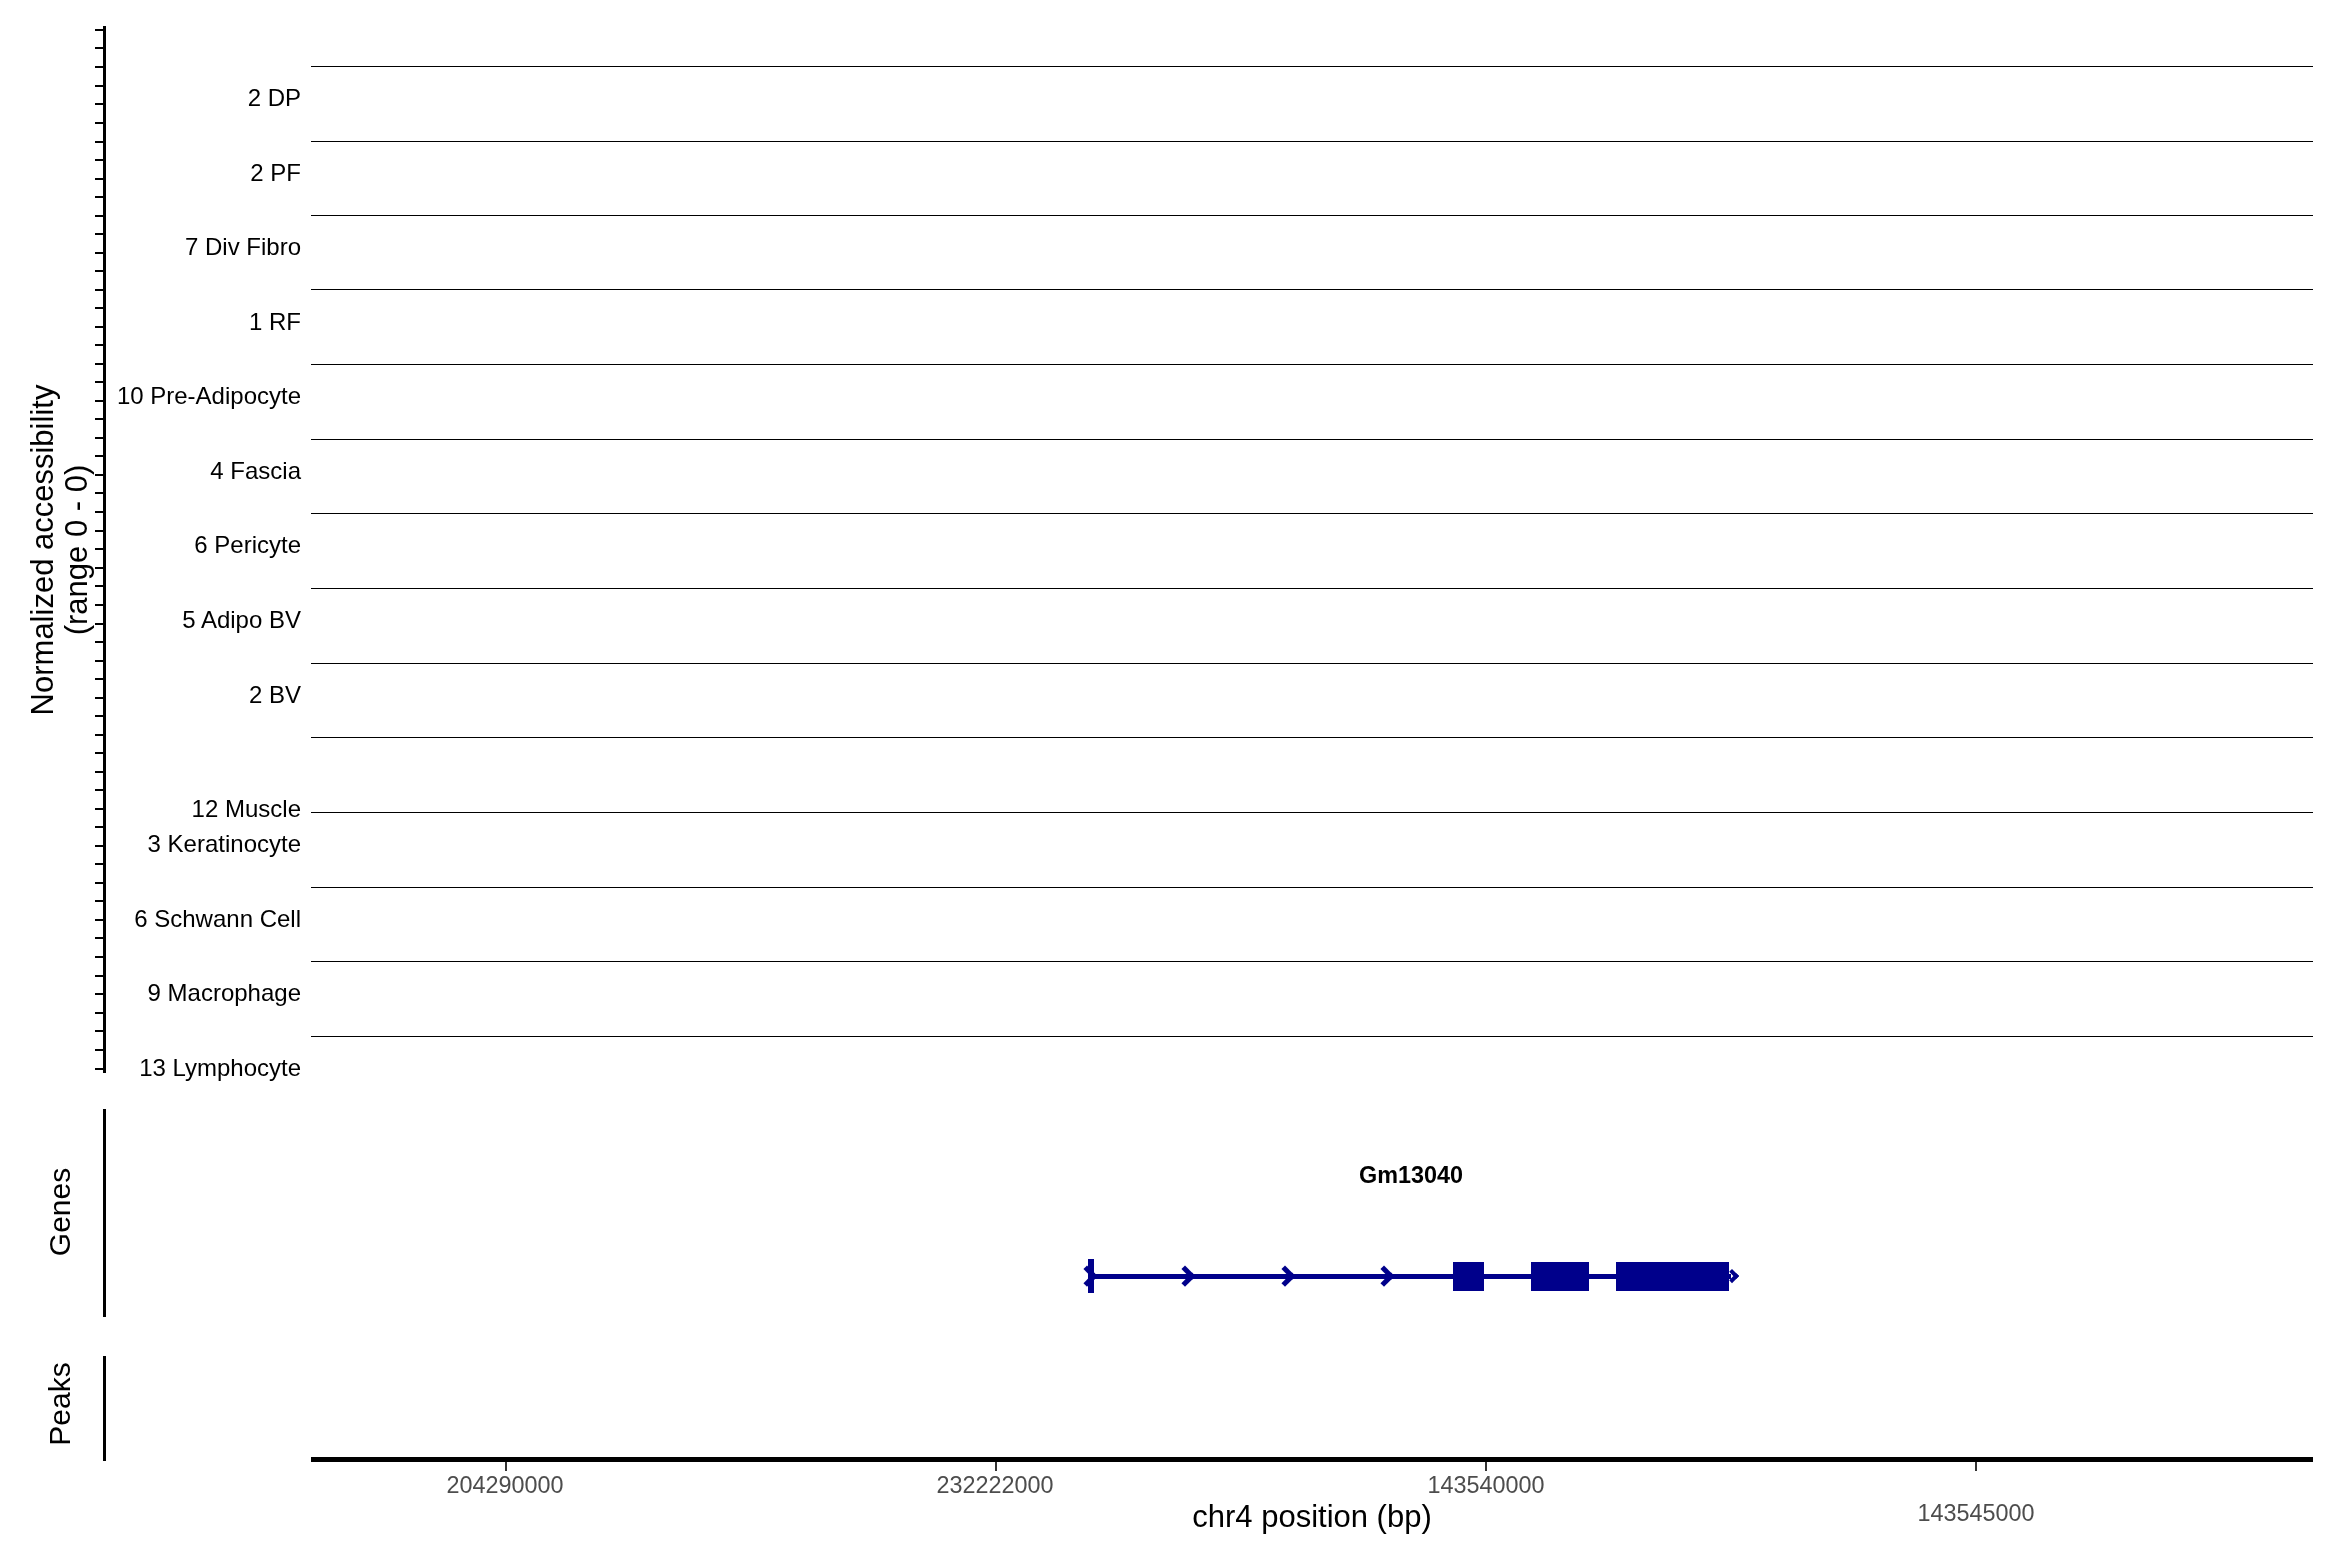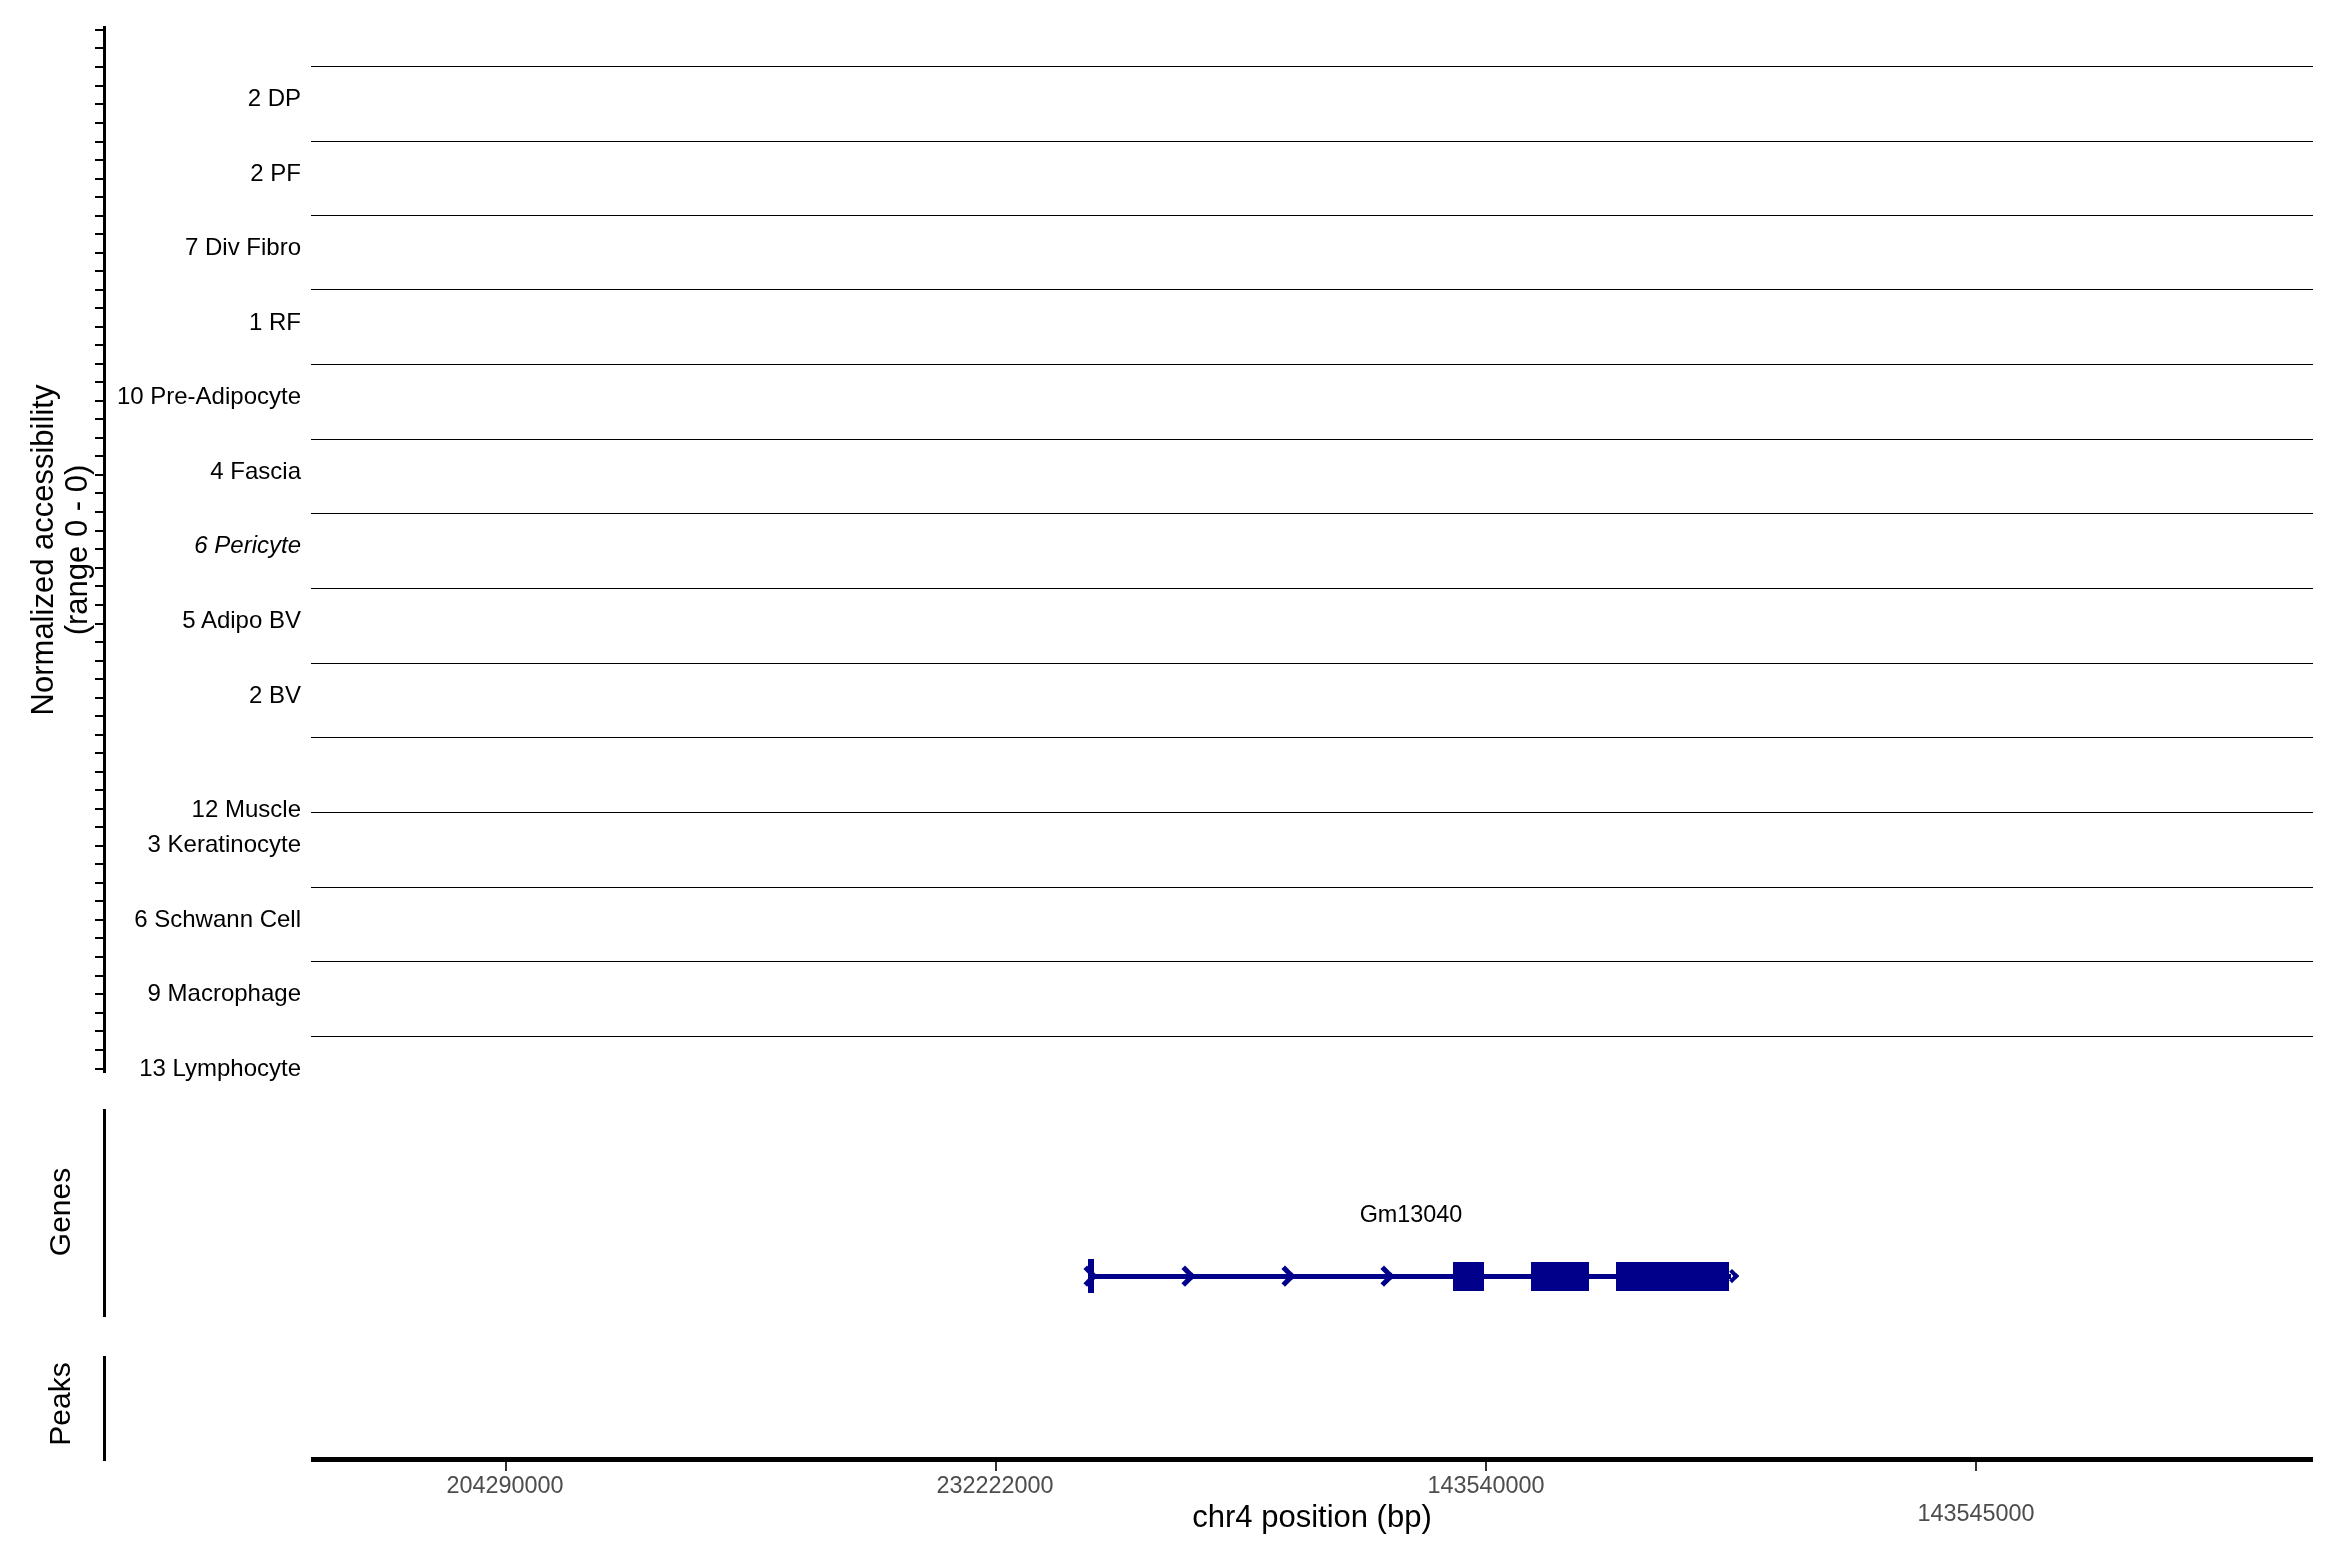--- a/index.html
+++ b/index.html
@@ -126,21 +126,21 @@
       <div class="track-label" style="top: 126px;">2 PF</div>
       <div class="track-line" style="left: 311px; top: 141px; width: 2002px;"></div>
       <div class="track-label" style="top: 200px;">7 Div Fibro</div>
       <div class="track-line" style="left: 311px; top: 215px; width: 2002px;"></div>
       <div class="track-label" style="top: 275px;">1 RF</div>
       <div class="track-line" style="left: 311px; top: 289px; width: 2002px;"></div>
       <div class="track-label" style="top: 349px;">10 Pre-Adipocyte</div>
       <div class="track-line" style="left: 311px; top: 364px; width: 2002px;"></div>
       <div class="track-label" style="top: 424px;">4 Fascia</div>
       <div class="track-line" style="left: 311px; top: 439px; width: 2002px;"></div>
-      <div class="track-label" style="top: 498px; font-style: italic;">6 Pericyte</div>
+      <div class="track-label" style="top: 498px;">6 Pericyte</div>
       <div class="track-line" style="left: 311px; top: 513px; width: 2002px;"></div>
       <div class="track-label" style="top: 573px;">5 Adipo BV</div>
       <div class="track-line" style="left: 311px; top: 588px; width: 2002px;"></div>
       <div class="track-label" style="top: 648px;">2 BV</div>
       <div class="track-line" style="left: 311px; top: 663px; width: 2002px;"></div>
       <div class="track-label" style="top: 762px;">12 Muscle</div>
       <div class="track-line" style="left: 311px; top: 737px; width: 2002px;"></div>
       <div class="track-label" style="top: 797px;">3 Keratinocyte</div>
       <div class="track-line" style="left: 311px; top: 812px; width: 2002px;"></div>
       <div class="track-label" style="top: 872px;">6 Schwann Cell</div>
@@ -157,21 +157,21 @@
       <div class="gene-line" style="left: 1091px; top: 1274px; width: 640px; background: rgb(0, 0, 139);"></div>
       <div class="gene-start-bar" style="left: 1088px; top: 1259px; background: rgb(0, 0, 139);"></div>
       <div class="chev" style="left: 1087px; top: 1276px; border-color: rgb(0, 0, 139);"></div>
       <div class="chev" style="left: 1185px; top: 1276px; border-color: rgb(0, 0, 139);"></div>
       <div class="chev" style="left: 1285px; top: 1276px; border-color: rgb(0, 0, 139);"></div>
       <div class="chev" style="left: 1384px; top: 1276px; border-color: rgb(0, 0, 139);"></div>
       <div class="chev chev-small" style="left: 1732px; top: 1276px; border-color: rgb(0, 0, 139);"></div>
       <div class="gene-exon" style="left: 1453px; top: 1262px; width: 31px; background: rgb(0, 0, 139);"></div>
       <div class="gene-exon" style="left: 1531px; top: 1262px; width: 58px; background: rgb(0, 0, 139);"></div>
       <div class="gene-exon" style="left: 1616px; top: 1262px; width: 113px; background: rgb(0, 0, 139);"></div>
-      <div class="gene-label" style="left: 1411px; top: 1201px;">Gm13040</div>
+      <div class="gene-label" style="left: 1411px; top: 1162px; font-weight: bold;">Gm13040</div>
     </div>
 
   <div class="vline" style="left:103px;top:1356px;width:3.3px;height:105px;"></div>
   <div class="rot panel-label" style="left:60px;top:1404px;">Peaks</div>
 
   <div class="abs" style="left:311px;top:1457px;width:2002px;height:4.6px;background:#000;"></div>
   <div id="x-ticks-layer">
       <div class="xtick" style="left: 505px; top: 1462px;"></div>
       <div class="xtick-label" style="left: 505px; top: 1472px; color: rgb(77, 77, 77);">204290000</div>
       <div class="xtick" style="left: 995px; top: 1462px;"></div>

